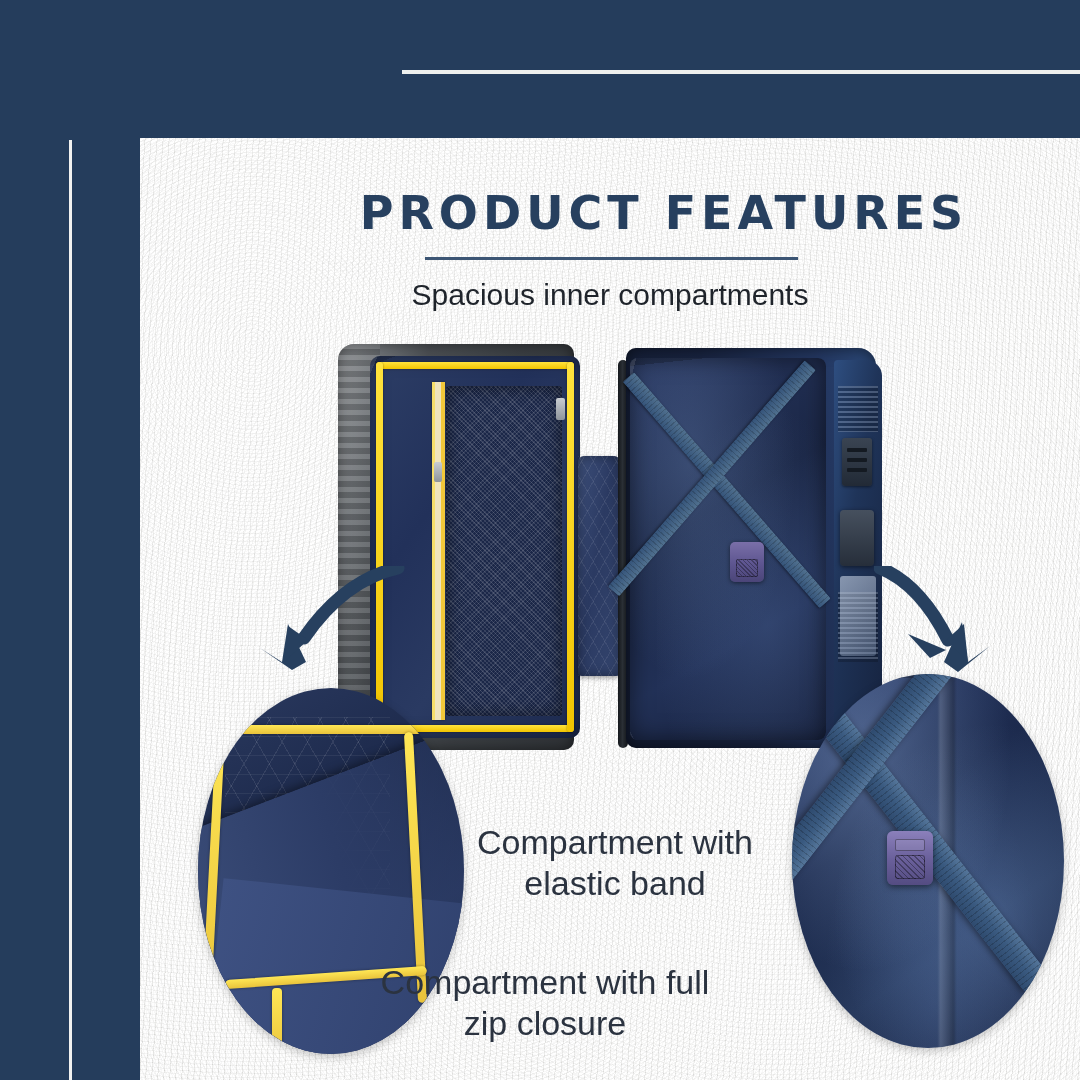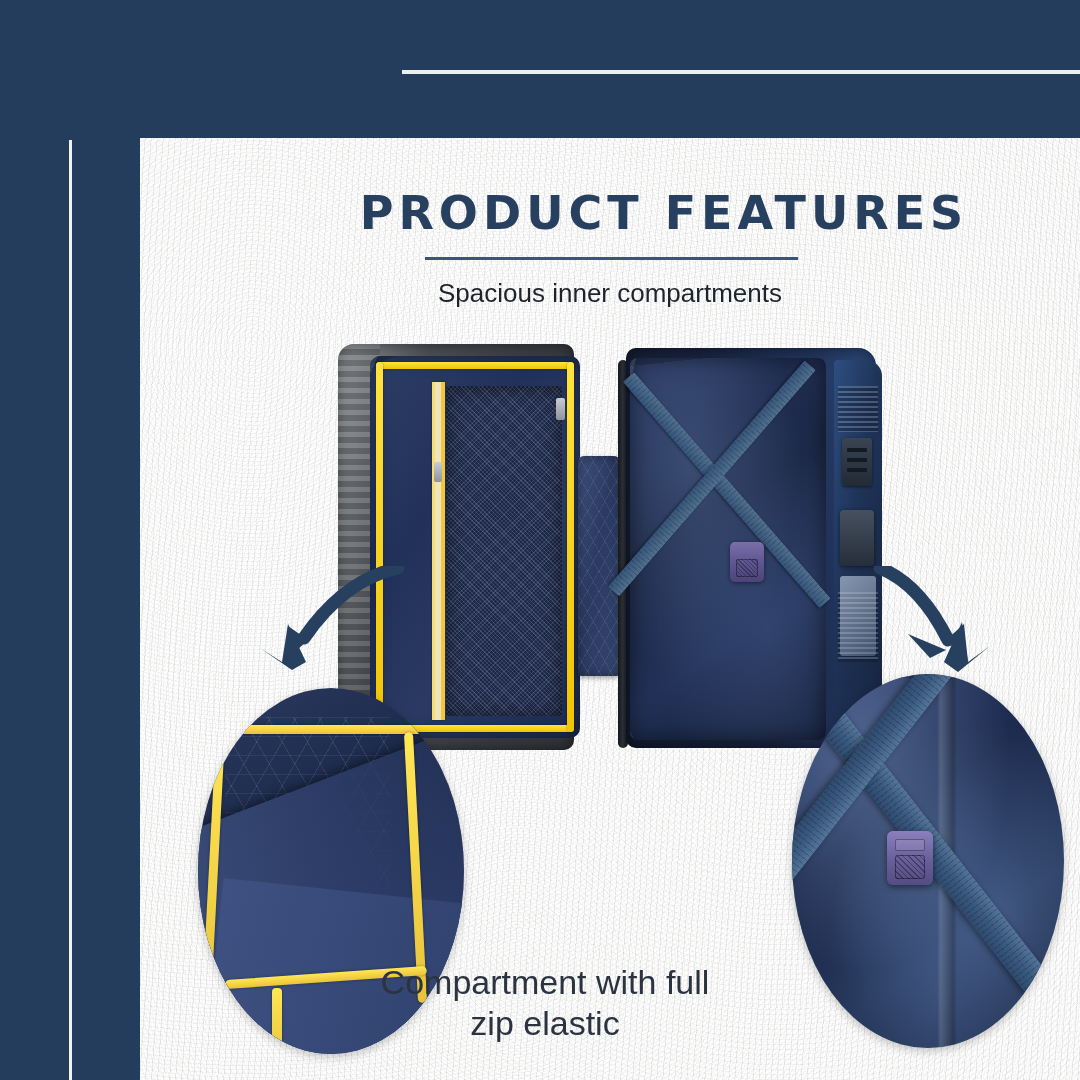--- a/index.html
+++ b/index.html
@@ -58,21 +58,21 @@
     position:absolute;left:140px;top:186px;width:1048px;
     text-align:center;
     font-size:46px;font-weight:700;letter-spacing:5px;
     color:#27405f;
     font-family:"DejaVu Sans",sans-serif;
   }
   .title-rule{position:absolute;left:425px;top:257px;width:373px;height:3px;background:#3c5574;}
   .subtitle{
     position:absolute;left:140px;top:278px;width:940px;
     text-align:center;
-    font-size:26px;font-weight:400;
+    font-size:30px;font-weight:400;
     color:#1f242b;
     font-family:"Liberation Sans",sans-serif;
   }
 
   
   .cap{
     position:absolute;text-align:center;
     color:#2b3340;font-weight:400;
     font-family:"Liberation Sans",sans-serif;
     line-height:1.22;
@@ -412,15 +412,16 @@
     <div class="rin-sheen"></div>
     <div class="rin-seam"></div>
     <div class="rstrap rstrap-a"></div>
     <div class="rstrap rstrap-b"></div>
     <div class="rbuckle">
       <b></b>
       <i></i>
     </div>
   </div>
 
-  <div class="cap cap-zip">Compartment with full zip elastic</div>
+  <div class="cap cap-elastic">Compartment with elastic band</div>
+  <div class="cap cap-zip">Compartment with full zip closure</div>
 
 </div>
 
 </body></html>

